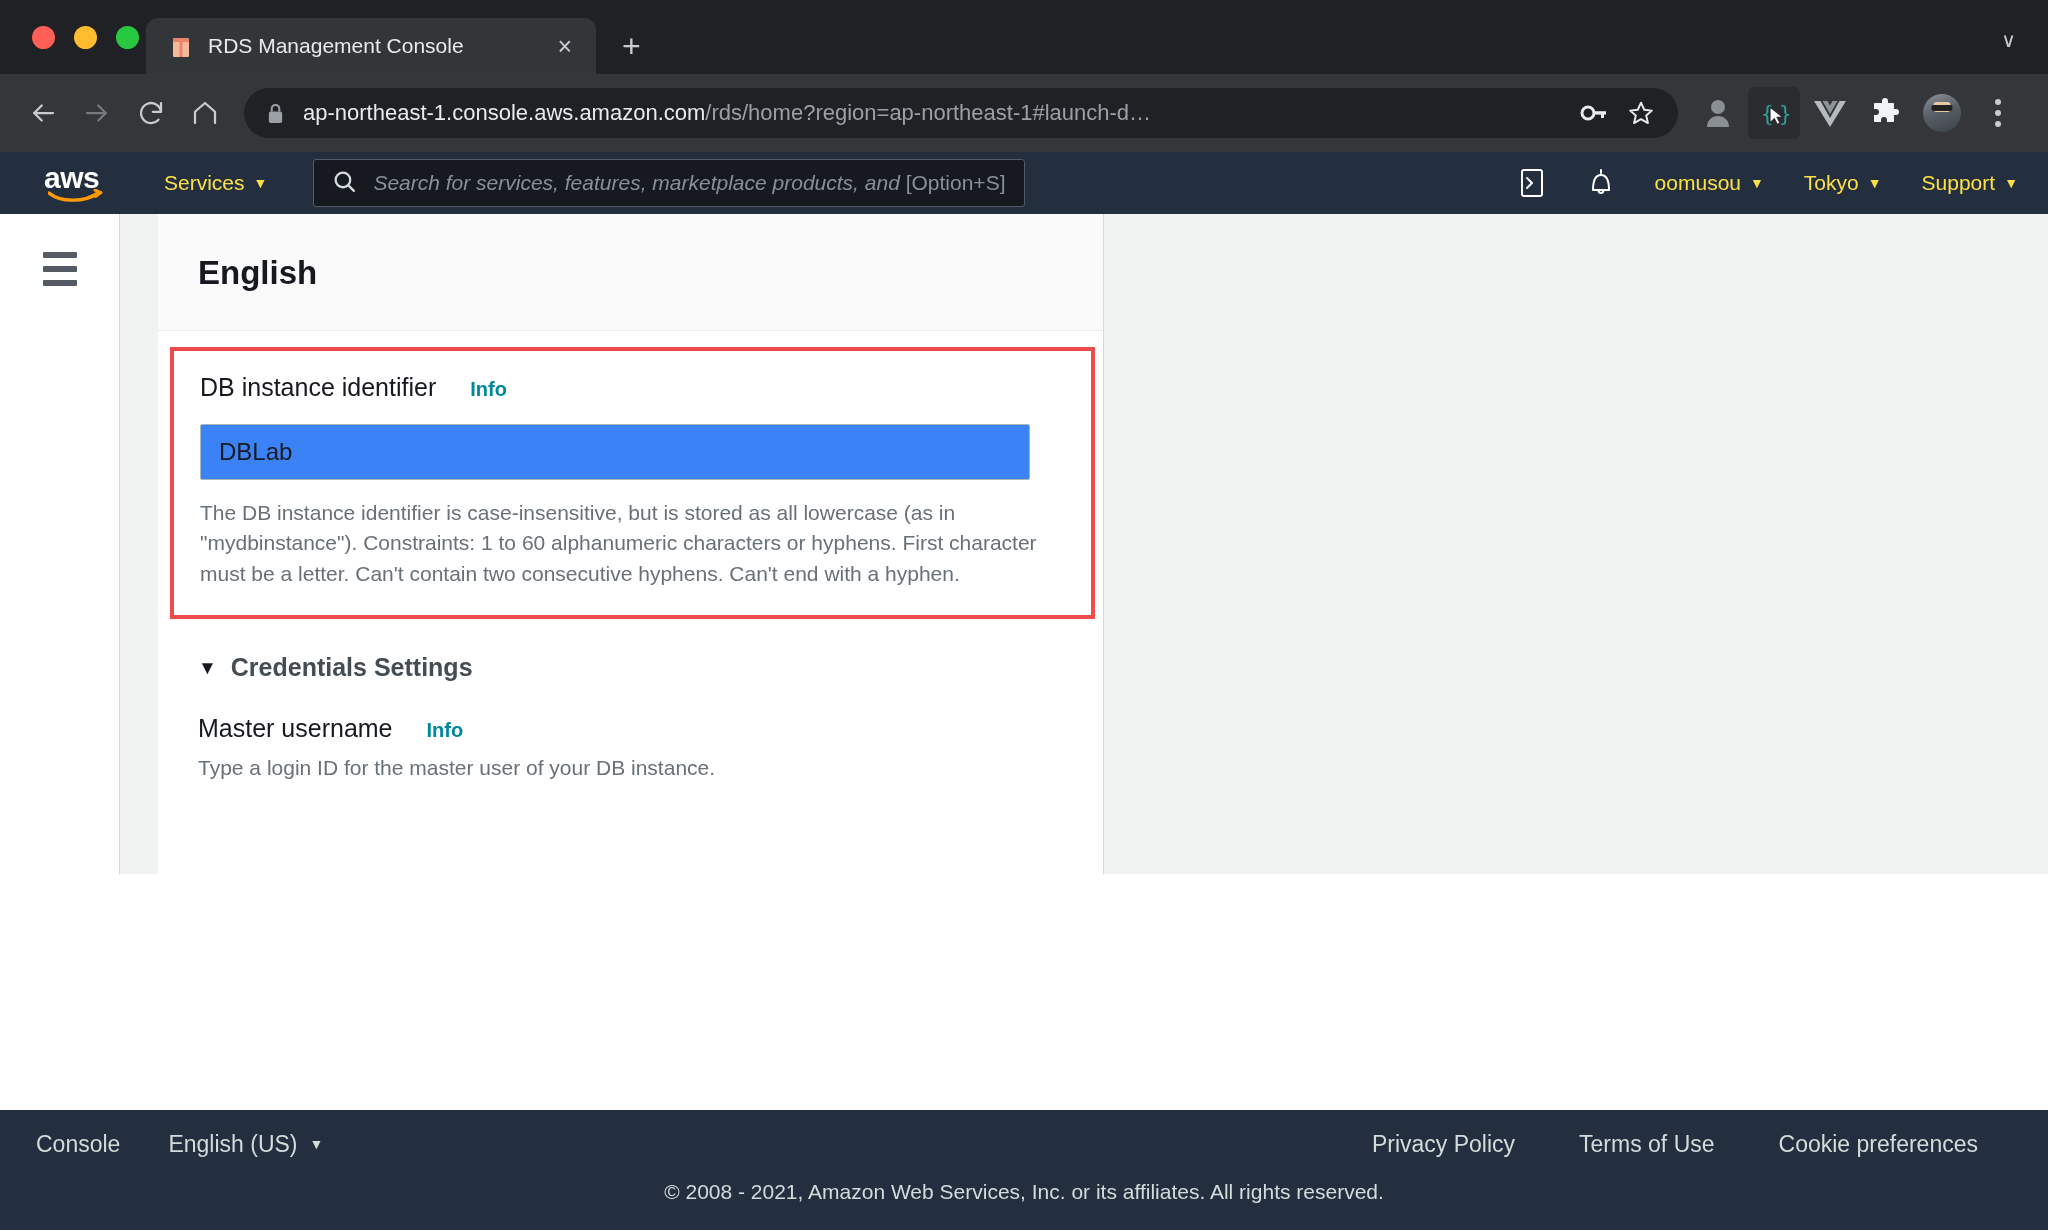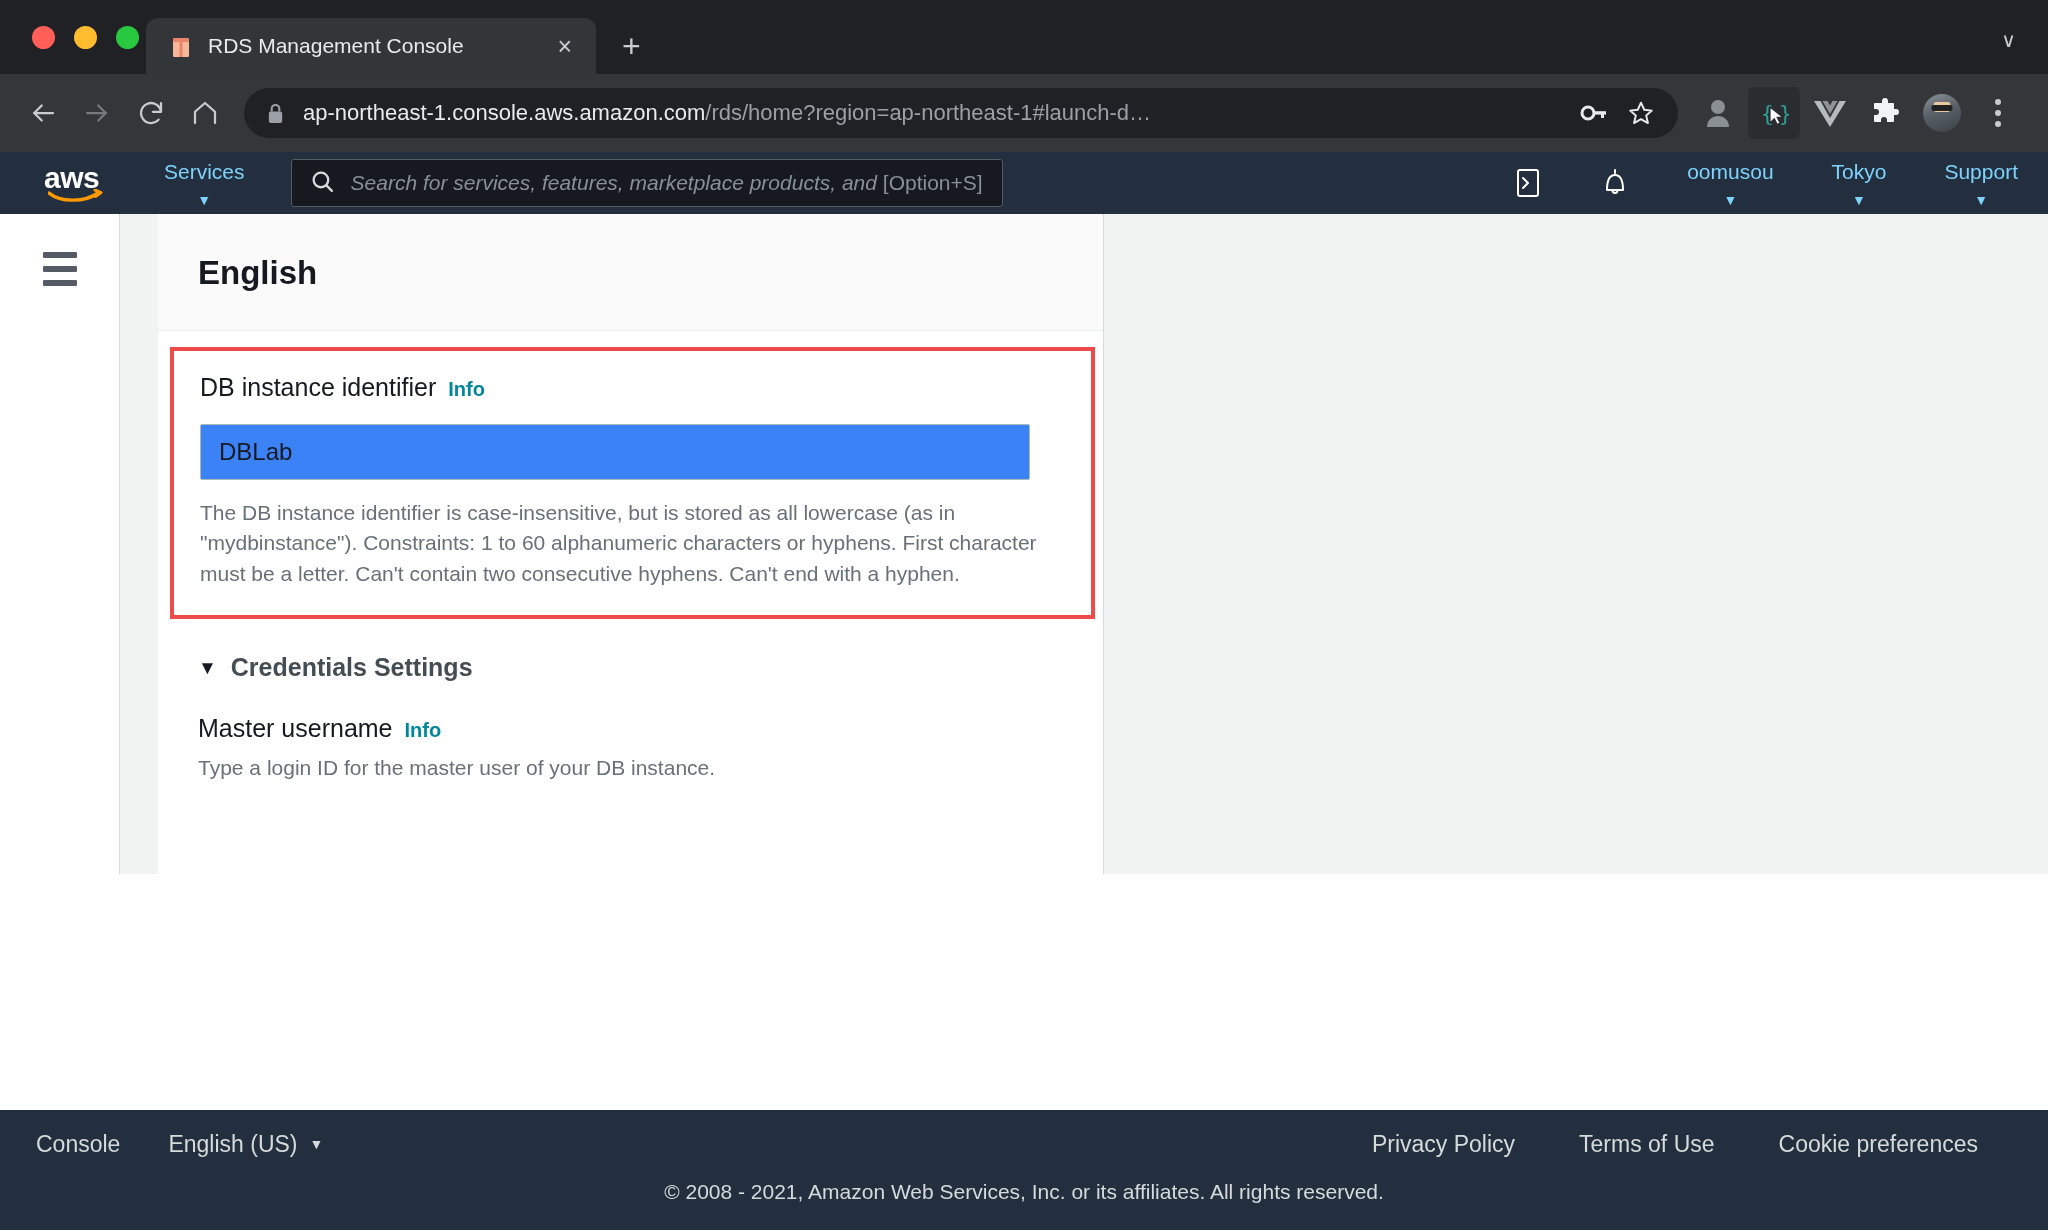--- a/index.html
+++ b/index.html
@@ -143,43 +143,43 @@
   }
   .aws-word {
     color: #fff; font-size: 30px; font-weight: 700;
     letter-spacing: -0.5px; line-height: 1;
     position: absolute; top: 0; left: 0;
   }
   .aws-smile {
     position: absolute; left: 4px; top: 26px; width: 56px; height: 14px;
   }
   .nav-item {
-    color: #7dd3fc; font-size: 21px;
+    color: #fde047; font-size: 21px;
     display: flex; align-items: center; gap: 9px;
-    cursor: pointer; white-space: nowrap; flex-direction: column;
+    cursor: pointer; white-space: nowrap;
   }
   .caret-dn { font-size: 14px; line-height: 1; }
   .aws-search {
     flex: 1;
     max-width: 712px;
     height: 48px;
     background: #16191f;
     border: 1px solid #545b64;
     border-radius: 3px;
     display: flex; align-items: center;
     padding: 0 18px;
     gap: 16px;
     margin: 0 38px 0 46px;
   }
   .aws-search-ph {
     color: #879196; font-size: 21px; font-style: italic;
     white-space: nowrap; overflow: hidden;
   }
   .aws-search-ph .kbd { font-style: normal; }
-  .nav-right { display: flex; align-items: center; gap: 58px; margin-left: auto; justify-content: center; }
+  .nav-right { display: flex; align-items: center; gap: 40px; margin-left: auto; justify-content: center; }
   .nav-icon { cursor: pointer; display: flex; align-items: center; }
 
   
   .console-body {
     height: 660px;
     display: flex;
     background: #f1f3f3;
     position: relative;
   }
   .left-rail {
@@ -214,21 +214,21 @@
   }
   .settings-title {
     font-size: 33px; font-weight: 700; color: #16191f;
   }
 
   .highlight-box {
     border: 4px solid #ef4b4b;
     margin: 16px 8px 0 12px;
     padding: 22px 26px 26px 26px;
   }
-  .label-row { display: flex; align-items: baseline; gap: 12px; }
+  .label-row { display: flex; align-items: baseline; gap: 34px; }
   .field-label { font-size: 25px; color: #16191f; }
   .info-link {
     font-size: 20px; color: #00879c; font-weight: 700; cursor: pointer;
   }
   .field-desc {
     font-size: 21px; color: #687078; line-height: 1.45;
     margin-top: 10px;
   }
   .txt-input {
     width: 830px; height: 56px;

